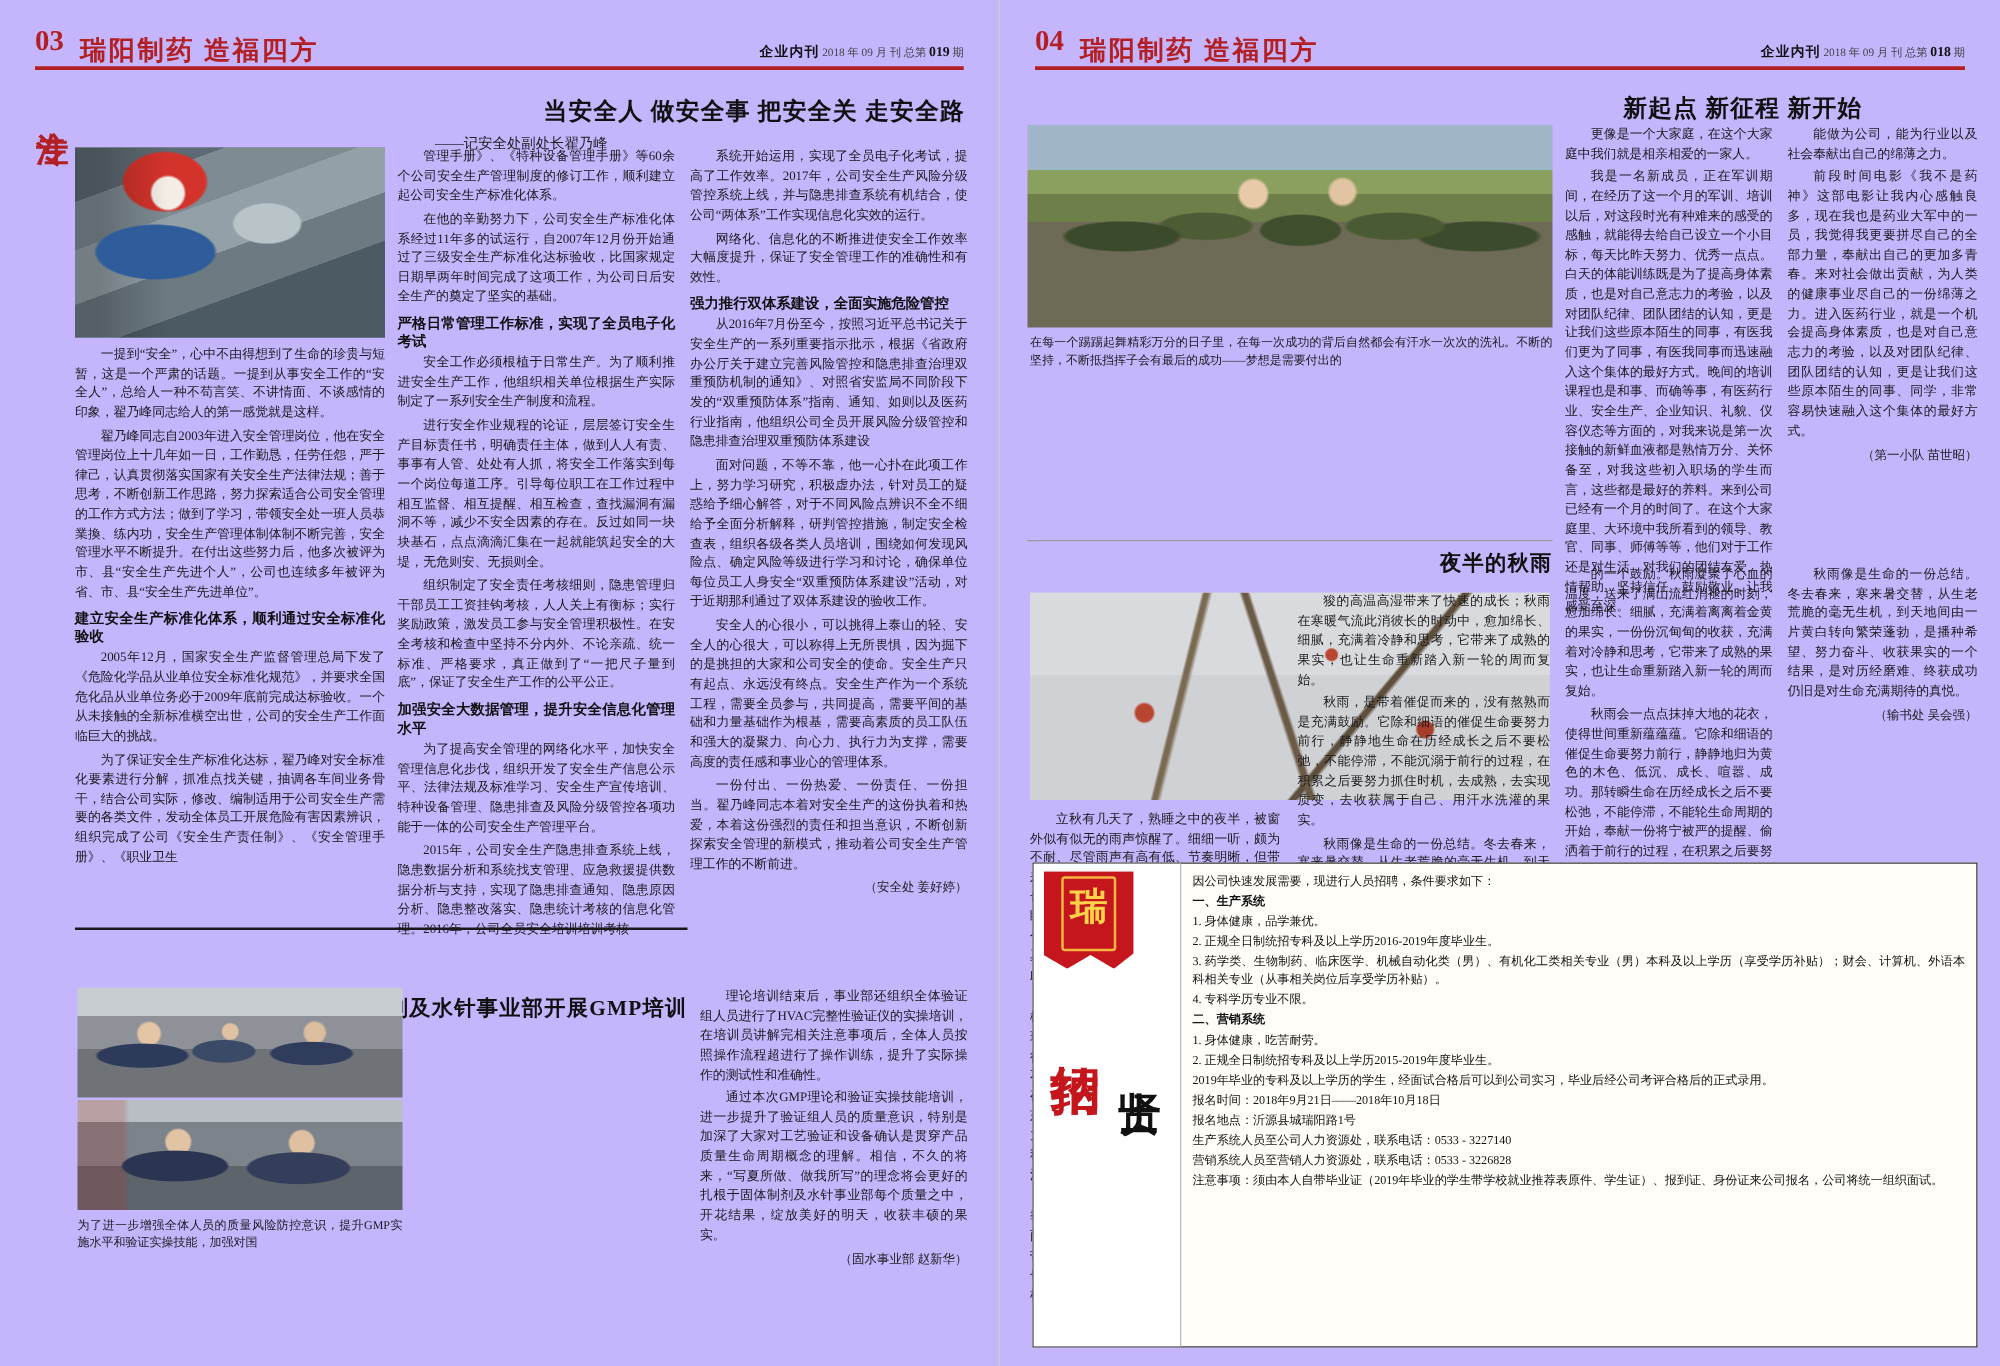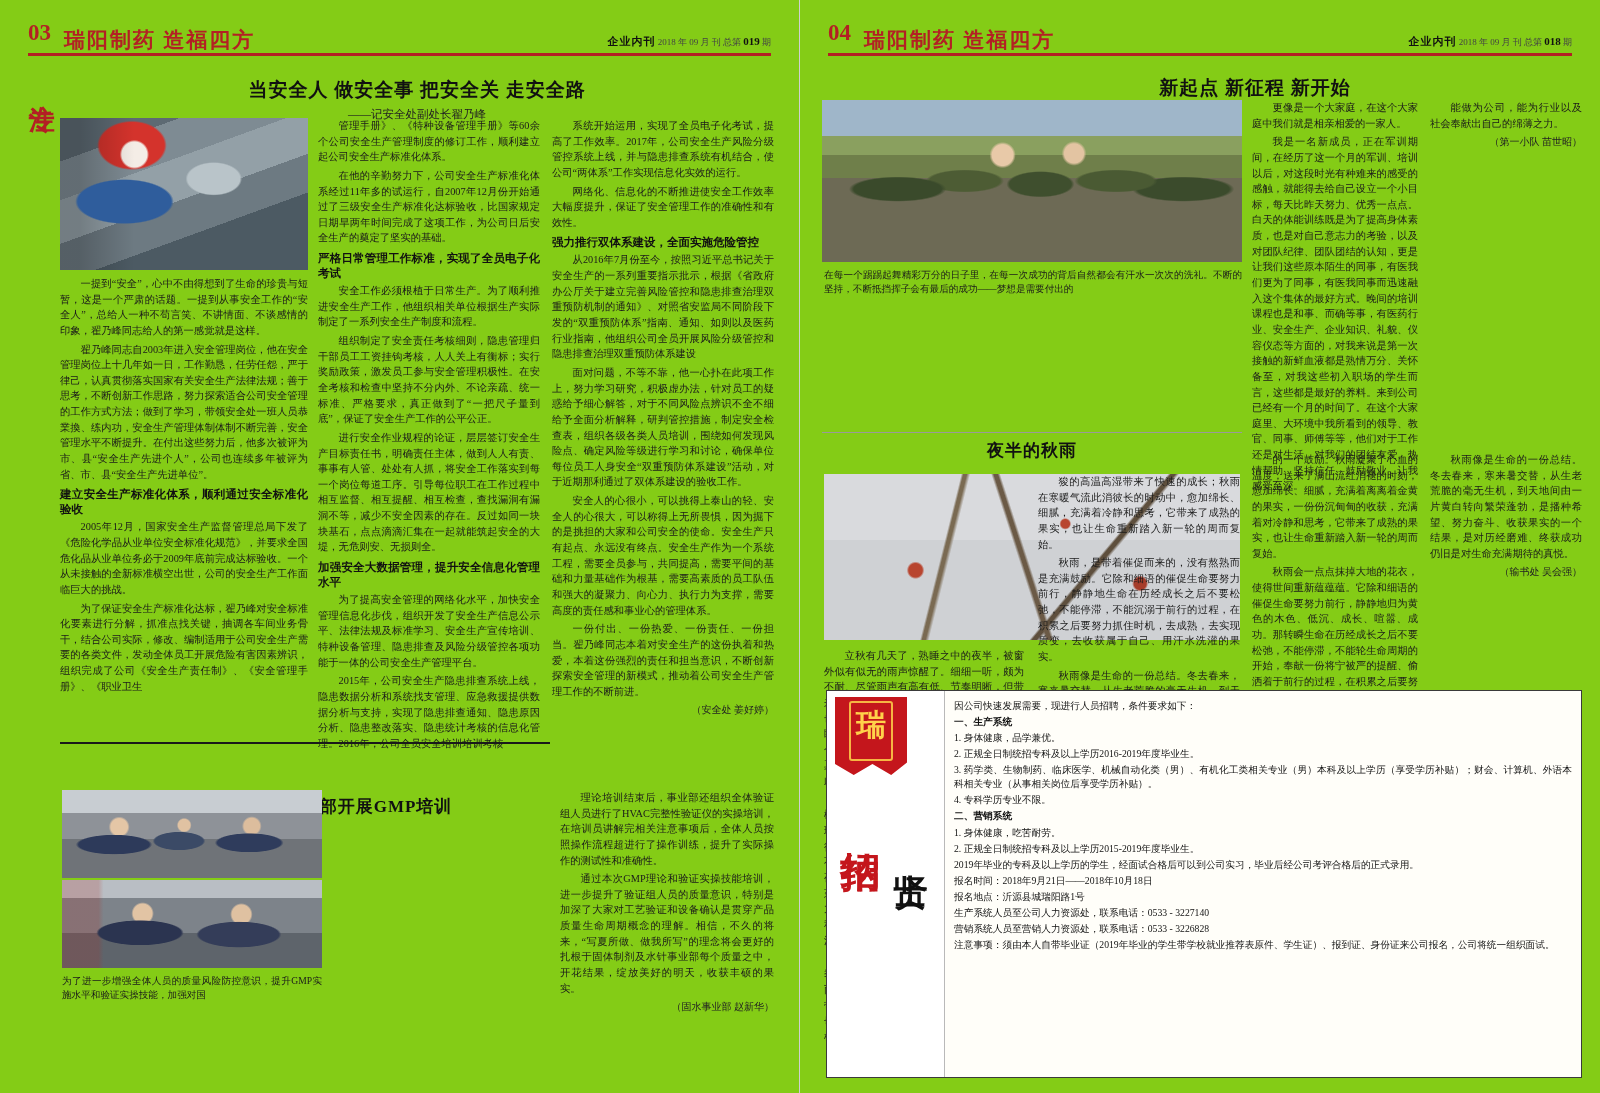--- a/index.html
+++ b/index.html
@@ -4,21 +4,21 @@
 <style>
   * { box-sizing: border-box; }
   html, body { margin:0; padding:0; }
   body {
     width:1600px; height:1093px;
     background:#ffffff;
     font-family:"Liberation Serif", serif;
     overflow:hidden;
   }
   .spread { position:relative; width:1600px; height:1093px; display:flex; }
-  .page { position:relative; height:1093px; background:#84cc16; }
+  .page { position:relative; height:1093px; background:#c4b5fd; }
   .page-left { width:800px; border-right:1px solid #cfcfcf; }
   .page-right { width:800px; }
 
   
   .runhead {
     position:relative; height:38px; margin:18px 28px 0 28px;
     border-bottom:3px solid #b32024;
   }
   .runhead .folio {
     position:absolute; left:0; top:2px;
@@ -32,21 +32,21 @@
   }
   .runhead .issue {
     position:absolute; right:0; bottom:4px;
     font-size:9px; color:#444; white-space:nowrap;
   }
   .runhead .issue b { font-size:11px; color:#111; letter-spacing:1px; }
   .runhead .issue .num { font-weight:bold; color:#111; font-size:11px;text-align:center; }
 
   
   .art-title {
-    text-align:center; font-size:19px; font-weight:bold; color:#111;
+    text-align:right; font-size:19px; font-weight:bold; color:#111;
     letter-spacing:1px; line-height:1.3;
   }
   .art-sub {
     text-align:center; font-size:11.5px; color:#222; margin-top:4px;
   }
   .sec-h {
     font-size:11.5px; font-weight:bold; color:#111; margin:5px 0 2px;
     text-align:justify;
   }
   p.body {
@@ -212,22 +212,22 @@
       <div class="sec-h">建立安全生产标准化体系，顺利通过安全标准化验收</div>
       <p class="body">2005年12月，国家安全生产监督管理总局下发了《危险化学品从业单位安全标准化规范》，并要求全国危化品从业单位务必于2009年底前完成达标验收。一个从未接触的全新标准横空出世，公司的安全生产工作面临巨大的挑战。</p>
       <p class="body">为了保证安全生产标准化达标，翟乃峰对安全标准化要素进行分解，抓准点找关键，抽调各车间业务骨干，结合公司实际，修改、编制适用于公司安全生产需要的各类文件，发动全体员工开展危险有害因素辨识，组织完成了公司《安全生产责任制》、《安全管理手册》、《职业卫生</p>
     </div>
 
     <div style="position:absolute; left:318px; top:118px; width:222px;">
       <p class="body">管理手册》、《特种设备管理手册》等60余个公司安全生产管理制度的修订工作，顺利建立起公司安全生产标准化体系。</p>
       <p class="body">在他的辛勤努力下，公司安全生产标准化体系经过11年多的试运行，自2007年12月份开始通过了三级安全生产标准化达标验收，比国家规定日期早两年时间完成了这项工作，为公司日后安全生产的奠定了坚实的基础。</p>
       <div class="sec-h">严格日常管理工作标准，实现了全员电子化考试</div>
       <p class="body">安全工作必须根植于日常生产。为了顺利推进安全生产工作，他组织相关单位根据生产实际制定了一系列安全生产制度和流程。</p>
+      <p class="body">进行安全作业规程的论证，层层签订安全生产目标责任书，明确责任主体，做到人人有责、事事有人管、处处有人抓，将安全工作落实到每一个岗位每道工序。引导每位职工在工作过程中相互监督、相互提醒、相互检查，查找漏洞有漏洞不等，减少不安全因素的存在。反过如同一块块基石，点点滴滴汇集在一起就能筑起安全的大堤，无危则安、无损则全。</p>
       <p class="body">组织制定了安全责任考核细则，隐患管理归干部员工工资挂钩考核，人人关上有衡标；实行奖励政策，激发员工参与安全管理积极性。在安全考核和检查中坚持不分内外、不论亲疏、统一标准、严格要求，真正做到了“一把尺子量到底”，保证了安全生产工作的公平公正。</p>
-      <p class="body">进行安全作业规程的论证，层层签订安全生产目标责任书，明确责任主体，做到人人有责、事事有人管、处处有人抓，将安全工作落实到每一个岗位每道工序。引导每位职工在工作过程中相互监督、相互提醒、相互检查，查找漏洞有漏洞不等，减少不安全因素的存在。反过如同一块块基石，点点滴滴汇集在一起就能筑起安全的大堤，无危则安、无损则全。</p>
       <div class="sec-h">加强安全大数据管理，提升安全信息化管理水平</div>
       <p class="body">为了提高安全管理的网络化水平，加快安全管理信息化步伐，组织开发了安全生产信息公示平、法律法规及标准学习、安全生产宣传培训、特种设备管理、隐患排查及风险分级管控各项功能于一体的公司安全生产管理平台。</p>
       <p class="body">2015年，公司安全生产隐患排查系统上线，隐患数据分析和系统找支管理、应急救援提供数据分析与支持，实现了隐患排查通知、隐患原因分析、隐患整改落实、隐患统计考核的信息化管理。2016年，公司全员安全培训培训考核</p>
     </div>
 
     <div style="position:absolute; left:552px; top:118px; width:222px;">
       <p class="body">系统开始运用，实现了全员电子化考试，提高了工作效率。2017年，公司安全生产风险分级管控系统上线，并与隐患排查系统有机结合，使公司“两体系”工作实现信息化实效的运行。</p>
       <p class="body">网络化、信息化的不断推进使安全工作效率大幅度提升，保证了安全管理工作的准确性和有效性。</p>
       <div class="sec-h">强力推行双体系建设，全面实施危险管控</div>
       <p class="body">从2016年7月份至今，按照习近平总书记关于安全生产的一系列重要指示批示，根据《省政府办公厅关于建立完善风险管控和隐患排查治理双重预防机制的通知》、对照省安监局不同阶段下发的“双重预防体系”指南、通知、如则以及医药行业指南，他组织公司全员开展风险分级管控和隐患排查治理双重预防体系建设</p>
@@ -282,20 +282,21 @@
     <div style="position:absolute; left:24px; top:268px; width:418px;">
       <div class="cap">在每一个踢踢起舞精彩万分的日子里，在每一次成功的背后自然都会有汗水一次次的洗礼。不断的坚持，不断抵挡挥子会有最后的成功——梦想是需要付出的</div>
     </div>
 
     <div style="position:absolute; left:452px; top:100px; width:166px;">
       <p class="body">更像是一个大家庭，在这个大家庭中我们就是相亲相爱的一家人。</p>
       <p class="body">我是一名新成员，正在军训期间，在经历了这一个月的军训、培训以后，对这段时光有种难来的感受的感触，就能得去给自己设立一个小目标，每天比昨天努力、优秀一点点。白天的体能训练既是为了提高身体素质，也是对自己意志力的考验，以及对团队纪律、团队团结的认知，更是让我们这些原本陌生的同事，有医我们更为了同事，有医我同事而迅速融入这个集体的最好方式。晚间的培训课程也是和事、而确等事，有医药行业、安全生产、企业知识、礼貌、仪容仪态等方面的，对我来说是第一次接触的新鲜血液都是熟情万分、关怀备至，对我这些初入职场的学生而言，这些都是最好的养料。来到公司已经有一个月的时间了。在这个大家庭里、大环境中我所看到的领导、教官、同事、师傅等等，他们对于工作还是对生活，对我们的团结友爱、热情帮助、坚持信任、鼓励敬业，让我感受至深。</p>
     </div>
     <div style="position:absolute; left:630px; top:100px; width:152px;">
       <p class="body">能做为公司，能为行业以及社会奉献出自己的绵薄之力。</p>
+      <p class="body">前段时间电影《我不是药神》这部电影让我内心感触良多，现在我也是药业大军中的一员，我觉得我更要拼尽自己的全部力量，奉献出自己的更加多青春。来对社会做出贡献，为人类的健康事业尽自己的一份绵薄之力。进入医药行业，就是一个机会提高身体素质，也是对自己意志力的考验，以及对团队纪律、团队团结的认知，更是让我们这些原本陌生的同事、同学，非常容易快速融入这个集体的最好方式。</p>
       <div class="sig">（第一小队  苗世昭）</div>
     </div>
     <div style="position:absolute; left:452px; top:452px; width:330px;">
       
     </div>
 
     <div class="hr-thin" style="position:absolute; left:22px; top:432px; width:420px;"></div>
     <div style="position:absolute; left:22px; top:440px; width:420px;">
       <div class="art-title" style="font-size:17px;">夜半的秋雨</div>
     </div>

